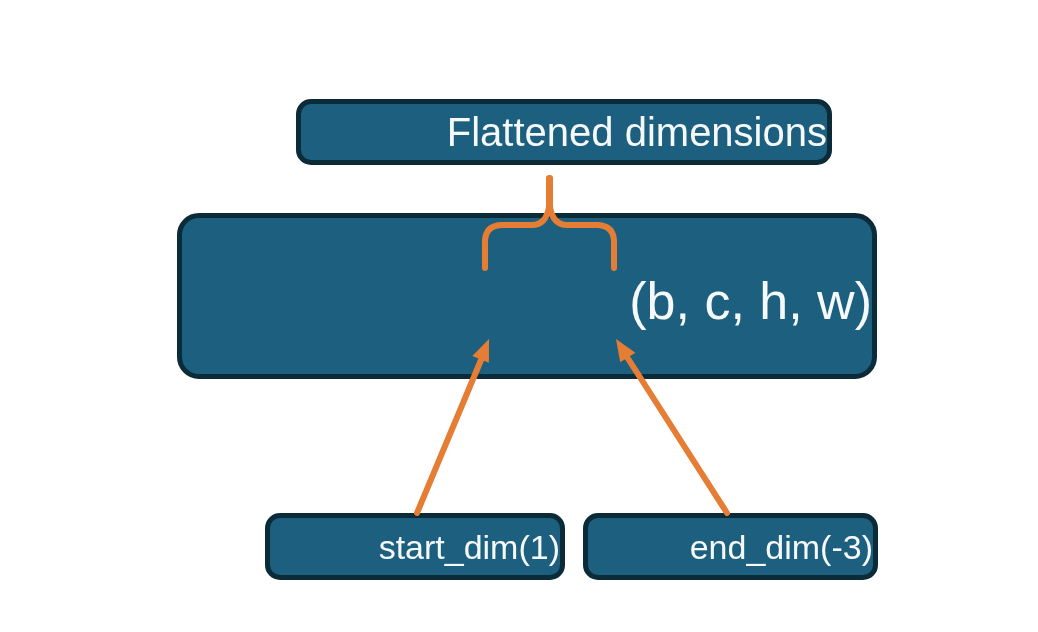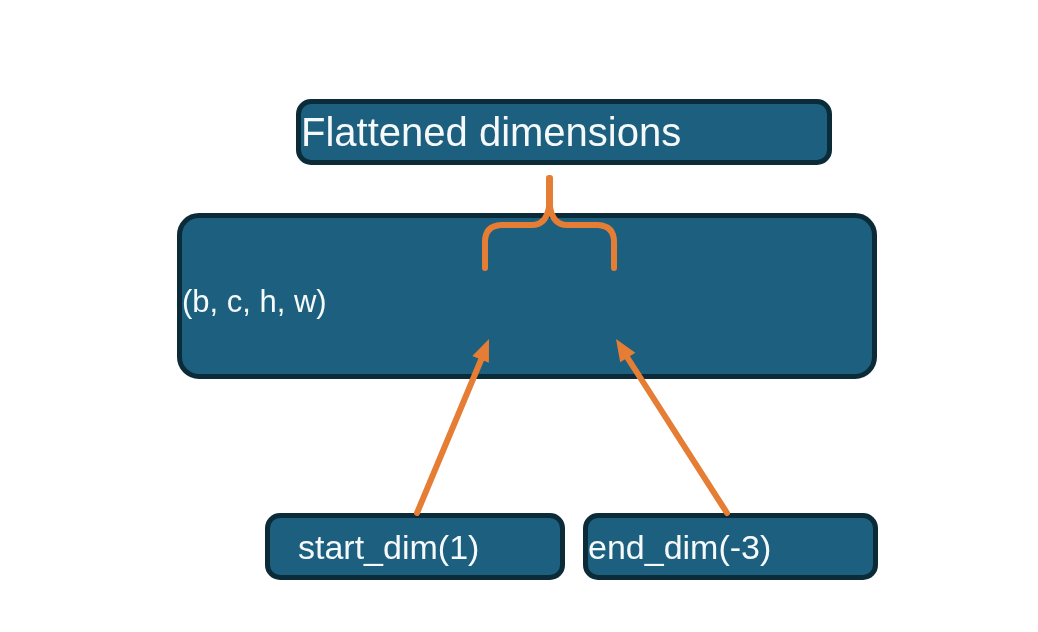--- a/index.html
+++ b/index.html
@@ -18,36 +18,36 @@
     height: 632px;
     background: var(--bg);
     overflow: hidden;
   }
   .node {
     position: absolute;
     background: var(--box-fill);
     border: 5px solid var(--box-border);
     display: flex;
     align-items: center;
-    justify-content: flex-start;
+    justify-content: flex-end;
     color: var(--text);
     line-height: 1;
     white-space: nowrap;
   }
   .node-title {
     left: 296px; top: 99px;
     width: 536px; height: 66px;
     border-radius: 15px;
     font-size: 40px;
   }
   .node-tensor {
     left: 177px; top: 213px;
     width: 700px; height: 166px;
     border-radius: 22px;
-    font-size: 31px;
+    font-size: 52px;
   }
   .node-tensor .label { padding-top: 10px; }
   .node-start {
     left: 265px; top: 513px;
     width: 300px; height: 67px;
     border-radius: 15px;
     font-size: 34px;
     padding-left: 28px;
   }
   .node-end {

